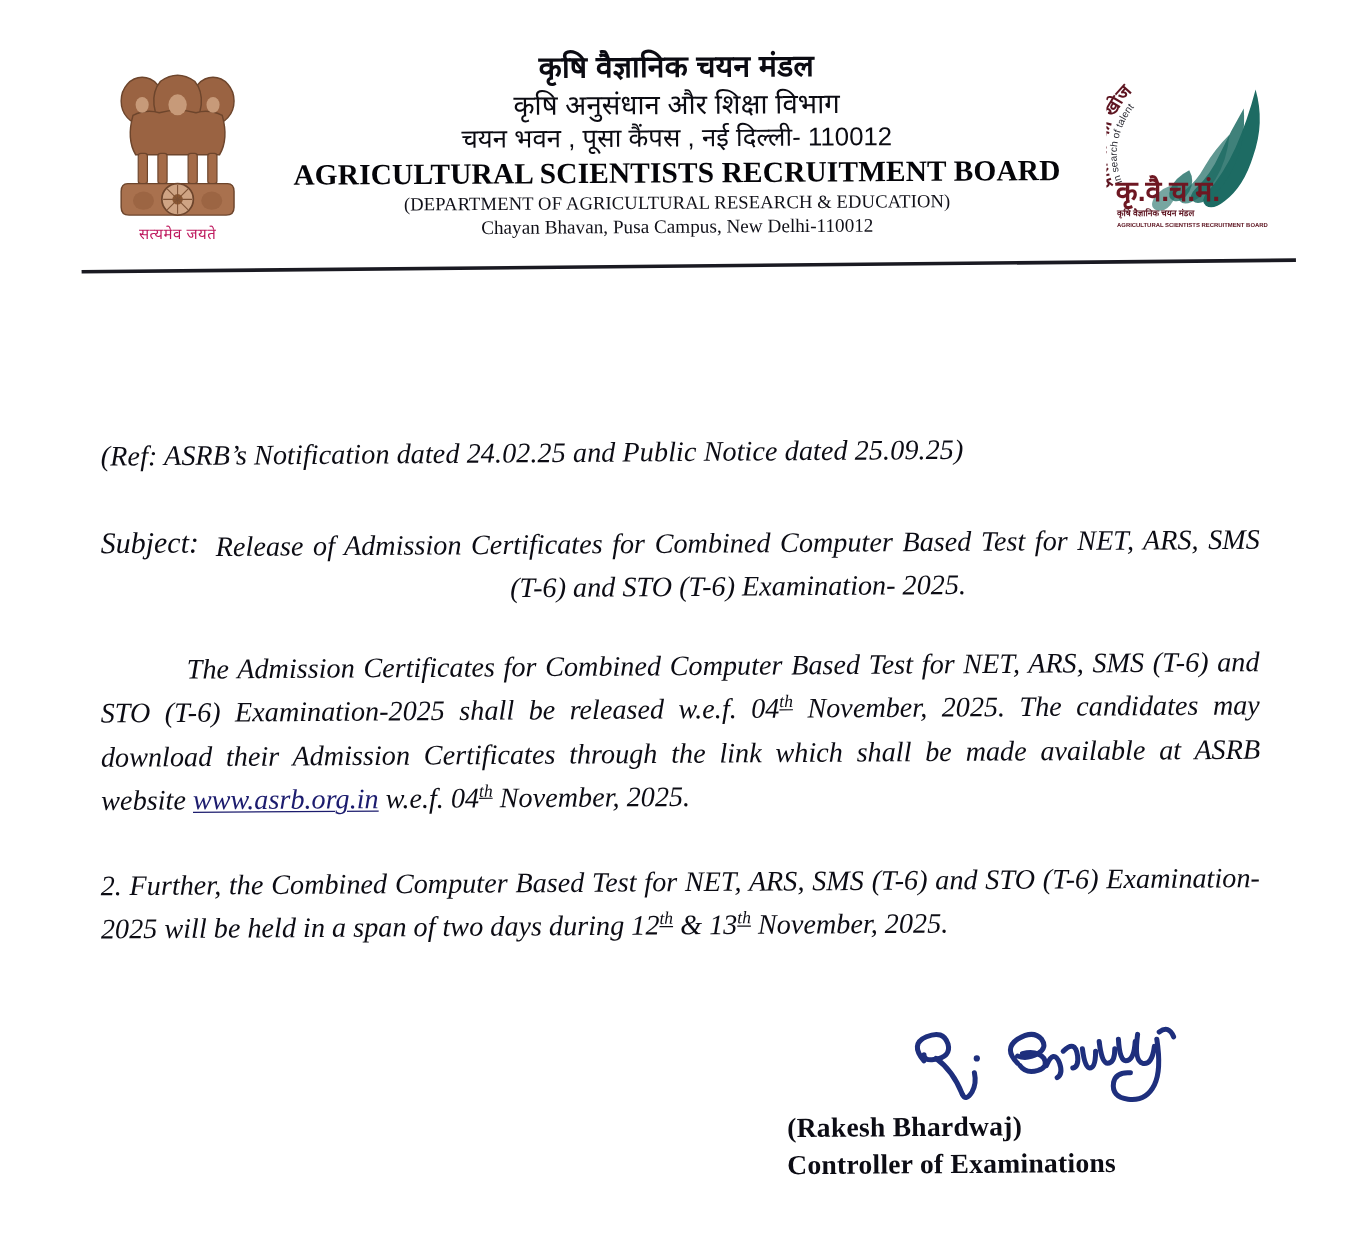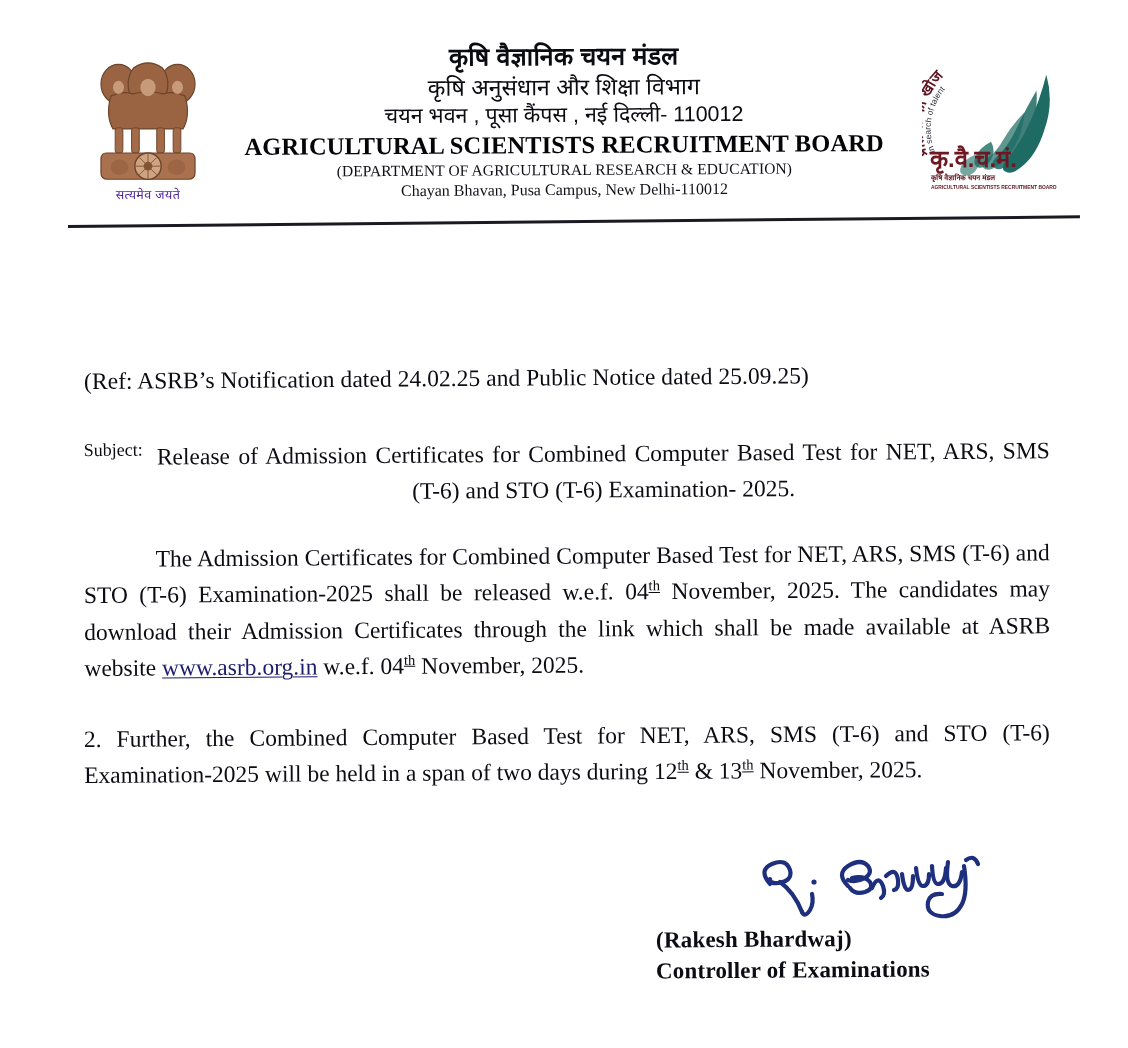--- a/index.html
+++ b/index.html
@@ -42,21 +42,21 @@
     text-align: center;
   }
   .emblem-art {
     width: 100%;
     height: 140px;
     display: block;
   }
   .emblem-motto {
     font-family: "Liberation Sans", sans-serif;
     font-size: 12.5px;
-    color: #4c1d95;
+    color: #be185d;
     letter-spacing: .4px;
     margin-top: -2px;
     white-space: nowrap;
   }
 
   
   .title-block {
     position: absolute;
     left: 205px;
     right: 205px;
@@ -181,40 +181,41 @@
     padding-bottom: 1px;
     transform: rotate(-0.45deg);
   }
 
   
   .body-area {
     position: absolute;
     left: 84px;
     right: 78px;
     top: 366px;
+    font-style: italic;
   }
 
   .ref-line {
     font-size: 23.5px;
     line-height: 1.35;
     letter-spacing: .05px;
     transform: rotate(-0.45deg);
     transform-origin: left center;
   }
 
   .subject {
     margin-top: 42px;
     display: flex;
     align-items: flex-start;
     gap: 14px;
     transform: rotate(-0.4deg);
     transform-origin: left center;
   }
   .subject-label {
-    font-size: 18px;
+    font-size: 25px;
     flex: 0 0 auto;
     padding-top: 0px;
   }
   .subject-text {
     font-size: 23.5px;
     line-height: 1.52;
     text-align: justify;
     text-align-last: center;
     flex: 1 1 auto;
   }

